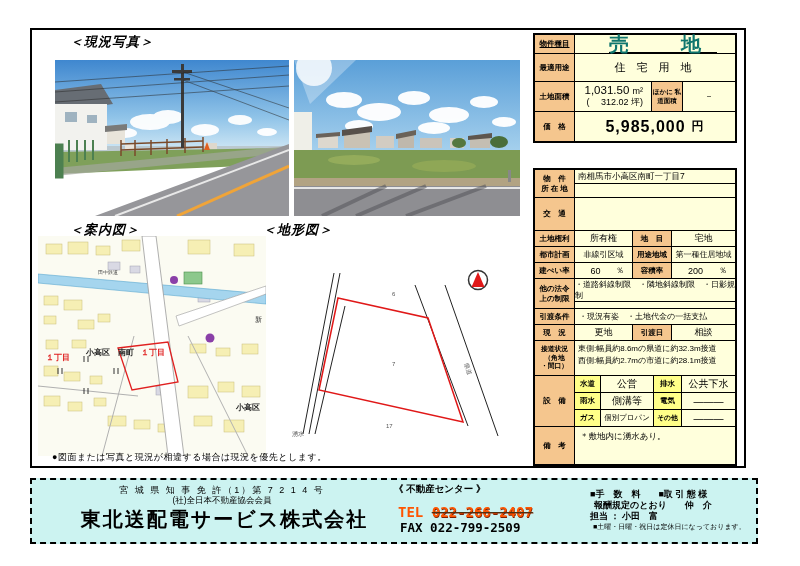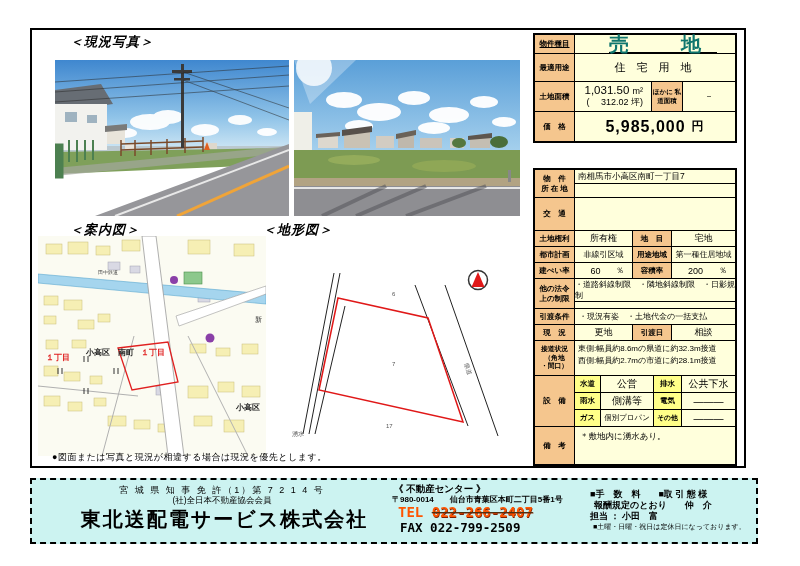--- a/index.html
+++ b/index.html
@@ -420,21 +420,20 @@
       <div class="lbl">備　考</div>
       <div class="remarks-val">＊敷地内に湧水あり。</div>
     </div>
   </div>
 
   <div class="footer">
     <div class="lic1">宮 城 県 知 事 免 許（1）第 7 2 1 4 号</div>
     <div class="lic2">(社)全日本不動産協会会員</div>
     <div class="company">東北送配電サービス株式会社</div>
     <div class="center-name">《 不動産センター 》</div>
-    <div class="addr">〒980-0014　　仙台市青葉区本町二丁目5番1号</div>
     <div class="telline"><span>TEL</span>&nbsp;<span class="telnum">022-266-2407</span></div>
     <div class="faxline"><span>FAX</span>&nbsp;<span>022-799-2509</span></div>
     <div class="fee-header">■手　数　料　　■取 引 態 様</div>
     <div class="fee-value">報酬規定のとおり　　仲　介</div>
     <div class="staff">担当 ： 小田　富</div>
     <div class="holiday">■土曜・日曜・祝日は定休日になっております。</div>
   </div>
 
 </div>
 

